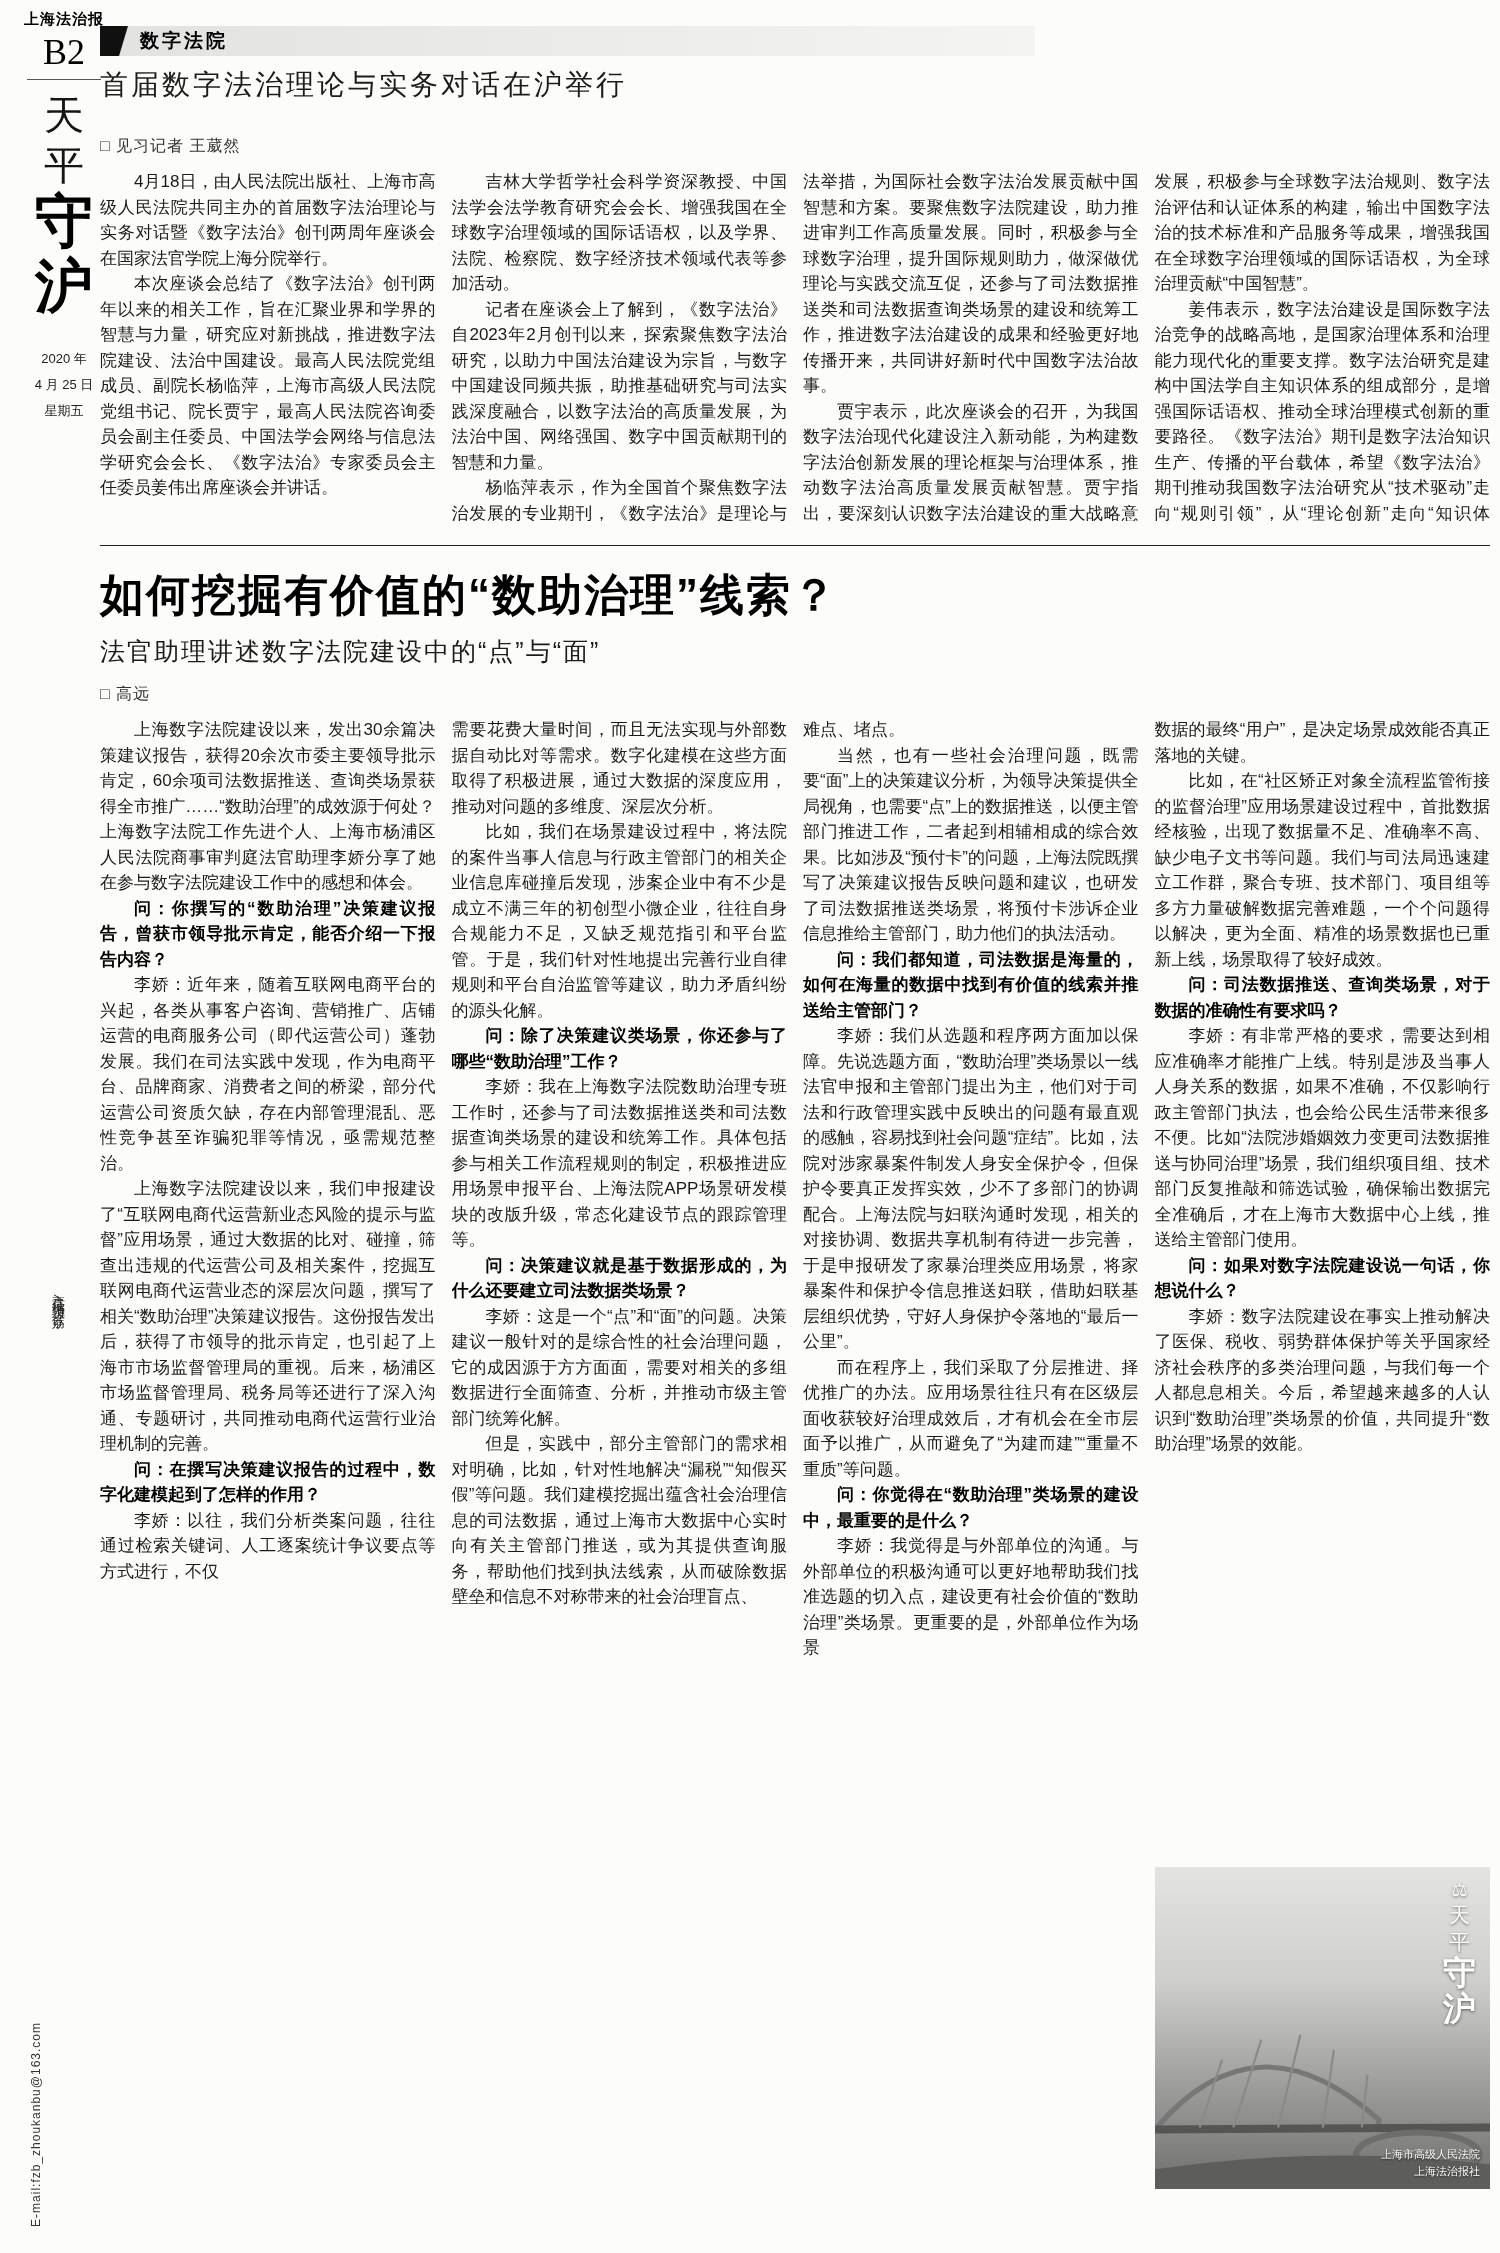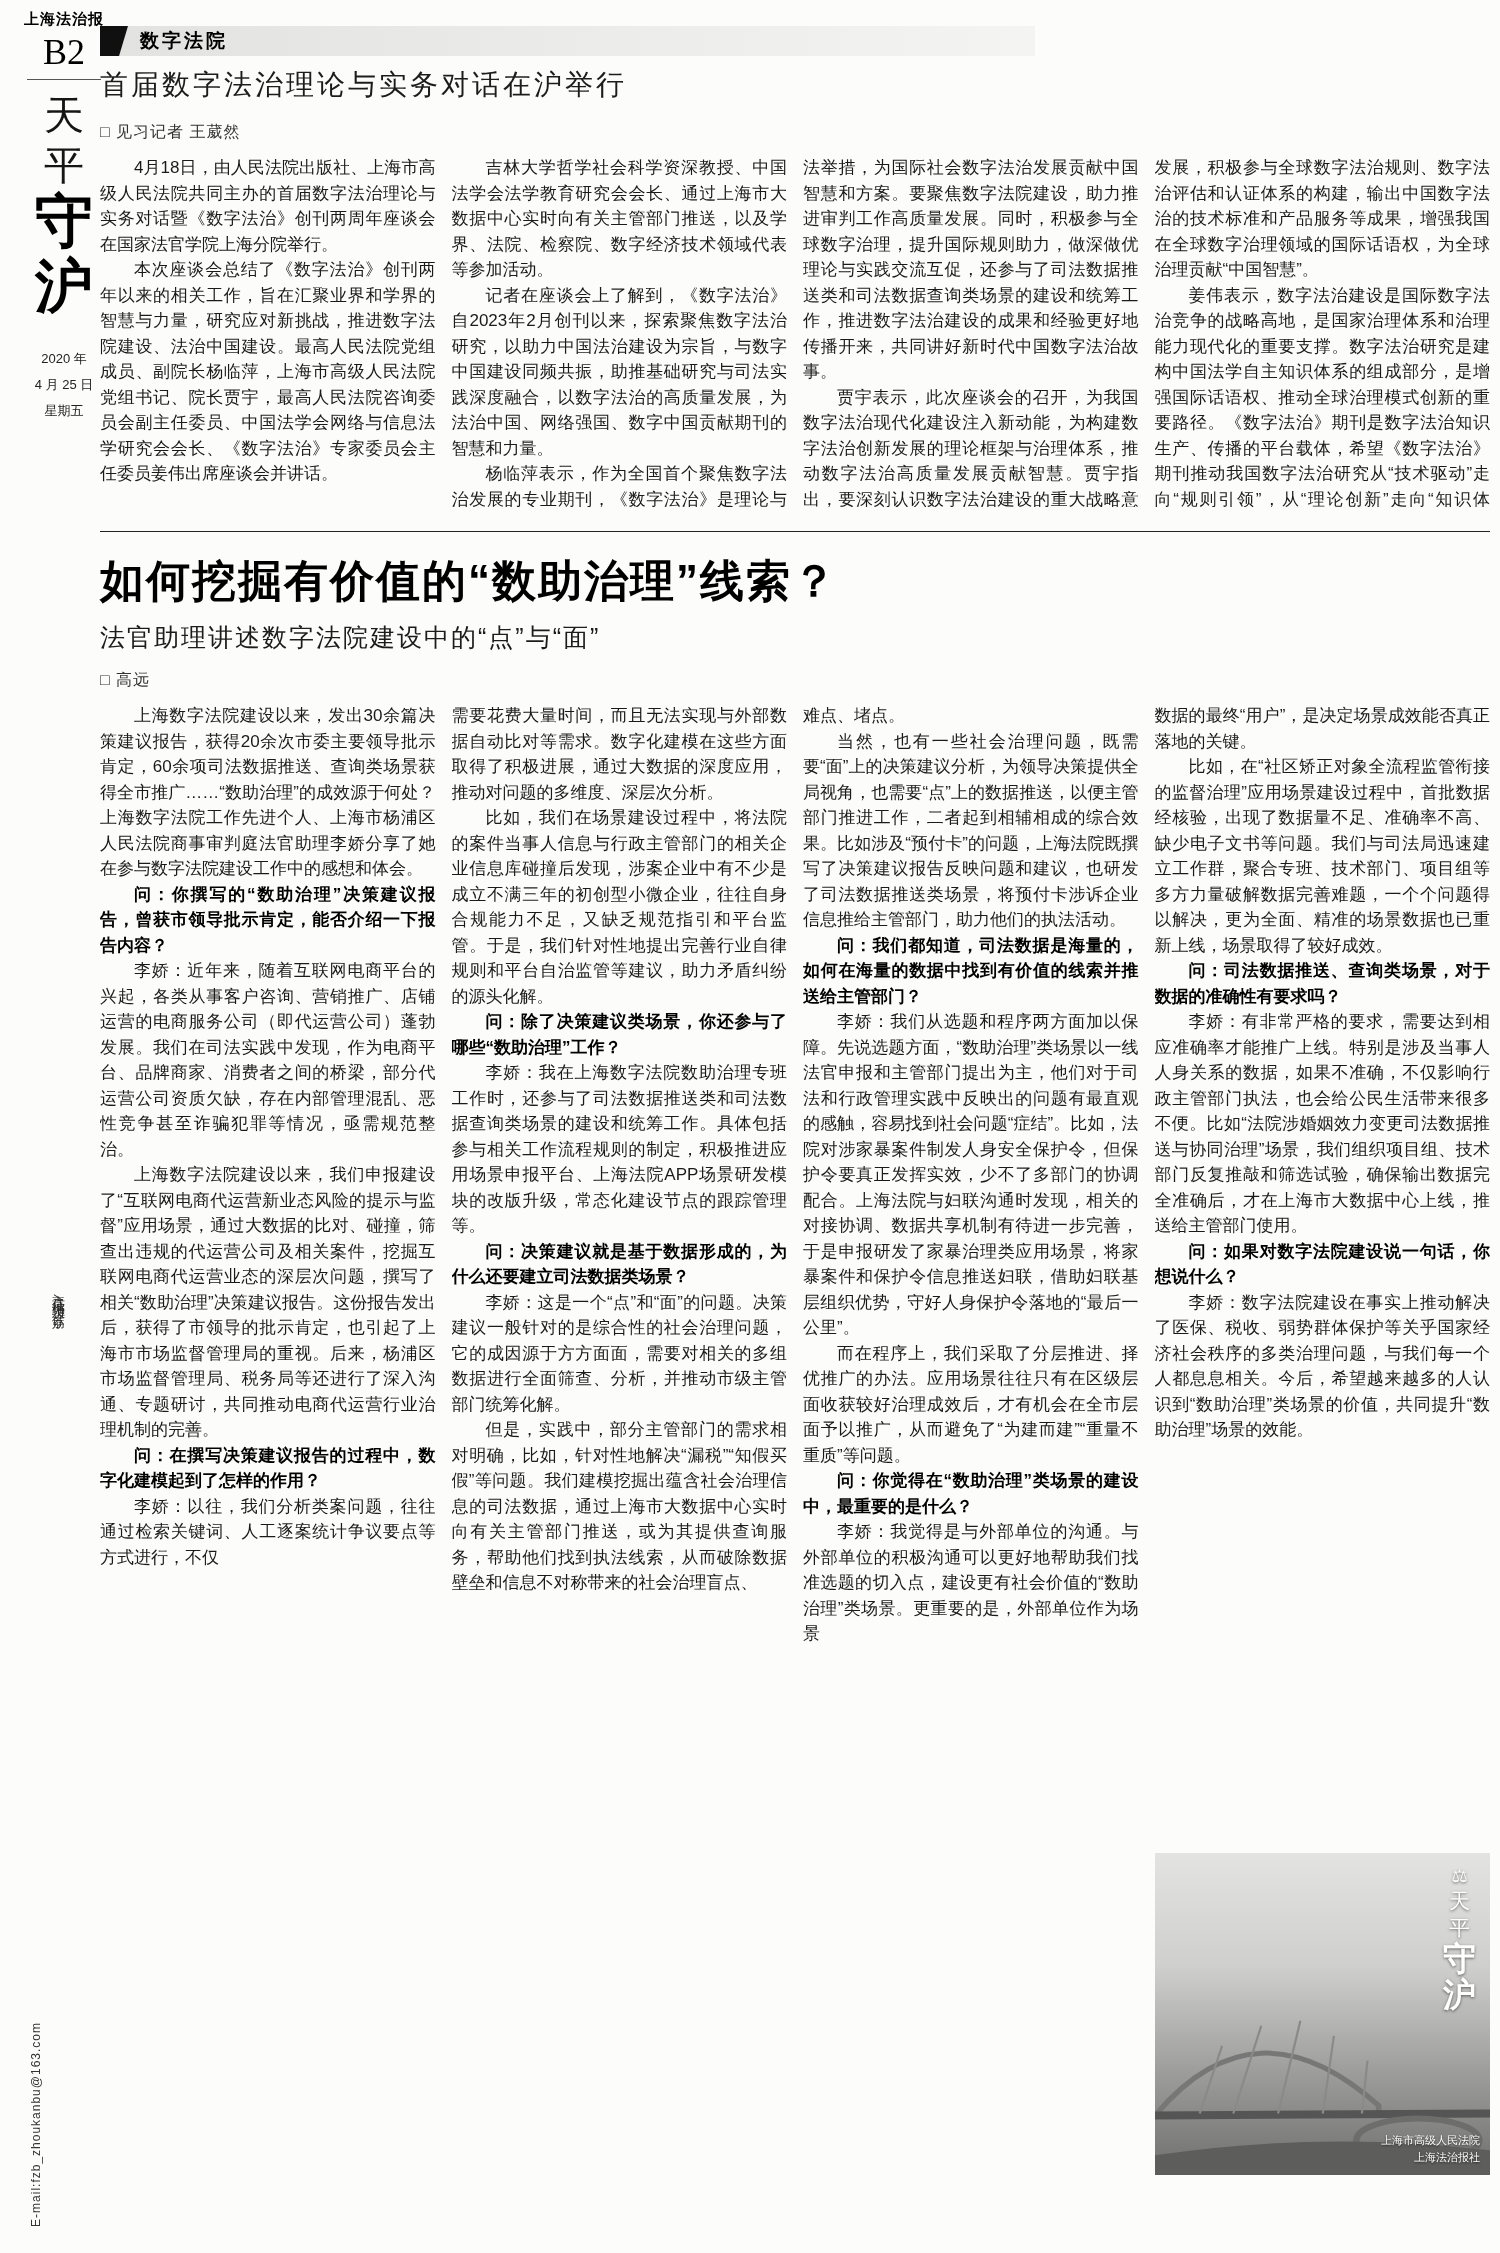--- a/index.html
+++ b/index.html
@@ -18,21 +18,21 @@
   .side-email { position:absolute; left:14px; bottom:26px; writing-mode:vertical-rl; transform:rotate(180deg); font-size:12px; color:#333; letter-spacing:1px; }
 
   
   .main { position:absolute; left:100px; top:0; width:1390px; padding-top:26px; }
 
   .tagbar { display:flex; align-items:center; height:30px; width:935px; background:linear-gradient(to right,#e2e2e0,#f4f4f2); }
   .tag-flag { width:28px; height:30px; background:#101010; clip-path:polygon(0 0,100% 0,68% 100%,0 100%); flex:none; }
   .tag-label { margin-left:12px; font-size:19px; font-weight:bold; letter-spacing:3px; color:#000; }
 
   .a1-headline { margin:18px 0 4px; font-size:62px; font-weight:900; letter-spacing:8px; color:#000; }
-  .a1-sub { margin:10px 0 18px; font-size:28px; font-weight:400; letter-spacing:3px; color:#1c1c1c; }
+  .a1-sub { margin:10px 0 32px; font-size:28px; font-weight:400; letter-spacing:3px; color:#1c1c1c; }
   .byline { font-size:16px; color:#333; margin-bottom:12px; letter-spacing:1px; }
 
   .cols { display:flex; gap:16px; text-align:justify; }
   .col { flex:1; font-size:17px; line-height:1.5; color:#1a1a1a; overflow:hidden; }
   .col p { text-indent:2em; margin:0; }
   .col p.cont { text-indent:0; }
   .col p.q { font-weight:bold; color:#000000; }
   .a1-cols { height:352px; }
 
   .divider { border:none; border-top:1.5px solid #222; margin:24px 0 20px; width:100%; }
@@ -91,21 +91,21 @@
 
     <div class="a1-sub">首届数字法治理论与实务对话在沪举行</div>
     <div class="byline">□ 见习记者 王葳然</div>
 
     <section class="cols a1-cols">
       <div class="col">
           <p>4月18日，由人民法院出版社、上海市高级人民法院共同主办的首届数字法治理论与实务对话暨《数字法治》创刊两周年座谈会在国家法官学院上海分院举行。</p>
           <p>本次座谈会总结了《数字法治》创刊两年以来的相关工作，旨在汇聚业界和学界的智慧与力量，研究应对新挑战，推进数字法院建设、法治中国建设。最高人民法院党组成员、副院长杨临萍，上海市高级人民法院党组书记、院长贾宇，最高人民法院咨询委员会副主任委员、中国法学会网络与信息法学研究会会长、《数字法治》专家委员会主任委员姜伟出席座谈会并讲话。</p>
         </div>
       <div class="col">
-          <p>吉林大学哲学社会科学资深教授、中国法学会法学教育研究会会长、通过上海市大数据中心实时向有关主管部门推送，以及学界、法院、检察院、数字经济技术领域代表等参加活动。</p>
+          <p>吉林大学哲学社会科学资深教授、中国法学会法学教育研究会会长、增强我国在全球数字治理领域的国际话语权，以及学界、法院、检察院、数字经济技术领域代表等参加活动。</p>
           <p>记者在座谈会上了解到，《数字法治》自2023年2月创刊以来，探索聚焦数字法治研究，以助力中国法治建设为宗旨，与数字中国建设同频共振，助推基础研究与司法实践深度融合，以数字法治的高质量发展，为法治中国、网络强国、数字中国贡献期刊的智慧和力量。</p>
           <p>杨临萍表示，作为全国首个聚焦数字法治发展的专业期刊，《数字法治》是理论与实务的双向奔赴。杨临萍指出，要聚焦新技术发展带来的法治问题，探讨数字时代的司</p>
         </div>
       <div class="col">
           <p class="cont">法举措，为国际社会数字法治发展贡献中国智慧和方案。要聚焦数字法院建设，助力推进审判工作高质量发展。同时，积极参与全球数字治理，提升国际规则助力，做深做优理论与实践交流互促，还参与了司法数据推送类和司法数据查询类场景的建设和统筹工作，推进数字法治建设的成果和经验更好地传播开来，共同讲好新时代中国数字法治故事。</p>
           <p>贾宇表示，此次座谈会的召开，为我国数字法治现代化建设注入新动能，为构建数字法治创新发展的理论框架与治理体系，推动数字法治高质量发展贡献智慧。贾宇指出，要深刻认识数字法治建设的重大战略意义，深入推进数字法院建设与研究，积极推动数字法治刊物蓬勃</p>
         </div>
       <div class="col">
           <p class="cont">发展，积极参与全球数字法治规则、数字法治评估和认证体系的构建，输出中国数字法治的技术标准和产品服务等成果，增强我国在全球数字治理领域的国际话语权，为全球治理贡献“中国智慧”。</p>
           <p>姜伟表示，数字法治建设是国际数字法治竞争的战略高地，是国家治理体系和治理能力现代化的重要支撑。数字法治研究是建构中国法学自主知识体系的组成部分，是增强国际话语权、推动全球治理模式创新的重要路径。《数字法治》期刊是数字法治知识生产、传播的平台载体，希望《数字法治》期刊推动我国数字法治研究从“技术驱动”走向“规则引领”，从“理论创新”走向“知识体系”，成为数字时代法治文明的记录者与塑造者。</p>

